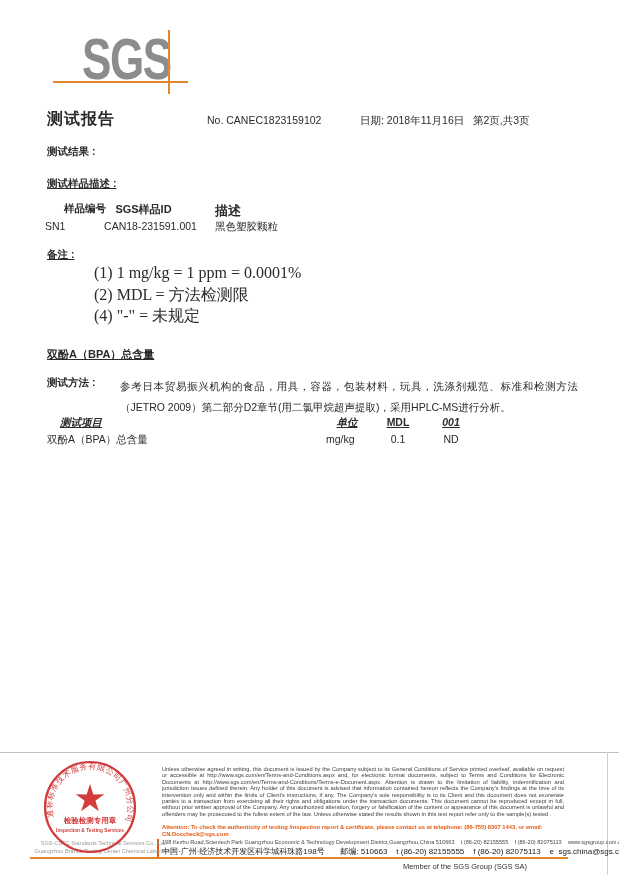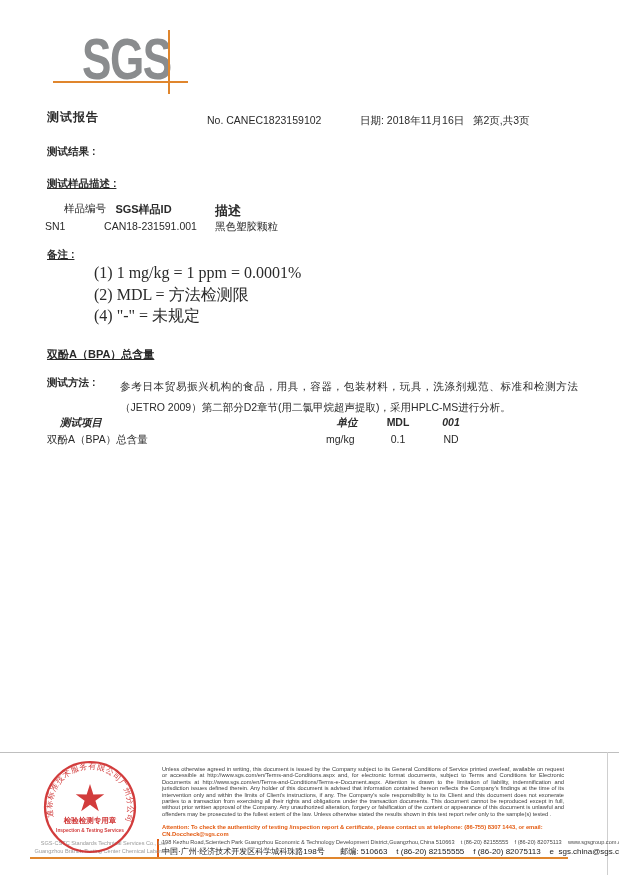--- a/index.html
+++ b/index.html
@@ -8,46 +8,46 @@
   .abs{position:absolute;}
   .pre{white-space:pre;}
 
   
   .logo{left:82px;top:30px;font-size:58px;font-weight:bold;color:#8a8c8e;
         letter-spacing:-2px;transform:scaleX(0.76);transform-origin:left top;line-height:1;}
   .logo-hline{left:53px;top:81px;width:135px;height:2px;background:#e0862d;}
   .logo-vline{left:168px;top:30px;width:2px;height:64px;background:#e0862d;}
 
   
-  .title{left:47px;top:109px;font-size:12px;font-weight:bold;letter-spacing:1px;}
+  .title{left:47px;top:109px;font-size:16px;font-weight:bold;letter-spacing:1px;}
   .report-no{left:207px;top:114px;font-size:10.5px;}
   .report-date{left:360px;top:114px;font-size:10.5px;}
   .page-info{left:473px;top:114px;font-size:10.5px;}
 
   .lbl{font-size:10.5px;font-weight:bold;}
   .results-label{left:47px;top:145px;}
   .sample-desc-label{left:47px;top:177px;text-decoration:underline;}
 
   
-  .st-h1{left:45px;top:202px;width:80px;text-align:center;font-size:10.5px;font-weight:normal;}
+  .st-h1{left:45px;top:202px;width:80px;text-align:center;font-size:10.5px;font-weight:bold;}
   .st-h2{left:96px;top:202px;width:95px;text-align:center;font-size:11px;font-weight:bold;}
   .st-h3{left:215px;top:202px;font-size:13px;font-weight:bold;}
   .st-c1{left:45px;top:220px;width:80px;text-align:left;font-size:10.5px;}
   .st-c2{left:103px;top:220px;width:95px;text-align:center;font-size:10.5px;}
   .st-c3{left:215px;top:220px;font-size:10.5px;}
 
   .notes-label{left:47px;top:248px;text-decoration:underline;}
   .notes-list{left:94px;top:262px;font-size:16px;line-height:21.5px;font-family:Liberation Serif, serif;}
 
   .bpa-title{left:47px;top:347px;font-size:11px;font-weight:bold;text-decoration:underline;}
   .method-label{left:47px;top:376px;}
   .method-text{left:120px;top:376px;width:458px;font-size:10.5px;line-height:20.5px;text-align:justify;}
 
   
-  .rt-head{font-size:10.5px;font-weight:bold;}
+  .rt-head{font-size:10.5px;font-weight:bold;text-decoration:underline;}
   .rt-it{font-style:italic;}
   .rt-h-item{left:60px;top:416px;}
   .rt-h-unit{left:326px;top:416px;width:42px;text-align:center;}
   .rt-h-mdl{left:377px;top:416px;width:42px;text-align:center;}
   .rt-h-smp{left:430px;top:416px;width:42px;text-align:center;}
   .rt-c{font-size:10.5px;}
   .rt-c-item{left:47px;top:433px;}
   .rt-c-unit{left:326px;top:433px;width:42px;}
   .rt-c-mdl{left:377px;top:433px;width:42px;text-align:center;}
   .rt-c-smp{left:430px;top:433px;width:42px;text-align:center;}
@@ -116,20 +116,21 @@
   <div class="abs footer-topline"></div>
   <div class="abs footer-rightline"></div>
 
   <div class="abs disclaimer">Unless otherwise agreed in writing, this document is issued by the Company subject to its General Conditions of Service printed overleaf, available on request or accessible at http://www.sgs.com/en/Terms-and-Conditions.aspx and, for electronic format documents, subject to Terms and Conditions for Electronic Documents at http://www.sgs.com/en/Terms-and-Conditions/Terms-e-Document.aspx. Attention is drawn to the limitation of liability, indemnification and jurisdiction issues defined therein. Any holder of this document is advised that information contained hereon reflects the Company's findings at the time of its intervention only and within the limits of Client's instructions, if any. The Company's sole responsibility is to its Client and this document does not exonerate parties to a transaction from exercising all their rights and obligations under the transaction documents. This document cannot be reproduced except in full, without prior written approval of the Company. Any unauthorized alteration, forgery or falsification of the content or appearance of this document is unlawful and offenders may be prosecuted to the fullest extent of the law. Unless otherwise stated the results shown in this test report refer only to the sample(s) tested .</div>
   <div class="abs attention">Attention: To check the authenticity of testing /inspection report &amp; certificate, please contact us at telephone: (86-755) 8307 1443, or email: CN.Doccheck@sgs.com</div>
 
   <div class="abs addr-vline"></div>
   <div class="abs pre addr-en">198 Kezhu Road,Scientech Park Guangzhou Economic &amp; Technology Development District,Guangzhou,China 510663    t (86-20) 82155555    f (86-20) 82075113    www.sgsgroup.com.cn</div>
   <div class="abs pre addr-cn">中国·广州·经济技术开发区科学城科珠路198号       邮编: 510663    t (86-20) 82155555    f (86-20) 82075113    e  sgs.china@sgs.com</div>
   <div class="abs addr-bottomline"></div>
+  <div class="abs member-line">Member of the SGS Group (SGS SA)</div>
 
   <div class="abs company-lines">
     <div>SGS-CSTC Standards Technical Services Co., Ltd.</div>
     <div>Guangzhou Branch Testing Center Chemical Laboratory</div>
   </div>
 
   <svg class="abs stamp" width="130" height="105" viewBox="0 0 130 105">
     <circle cx="65" cy="50" r="45" fill="none" stroke="#cf2e2e" stroke-width="2.2"></circle>
     <path id="stampArc" d="M 29.3 63 A 38 38 0 1 1 100.7 63" fill="none"></path>
     <text font-size="8" fill="#cf2e2e" letter-spacing="0.5">

